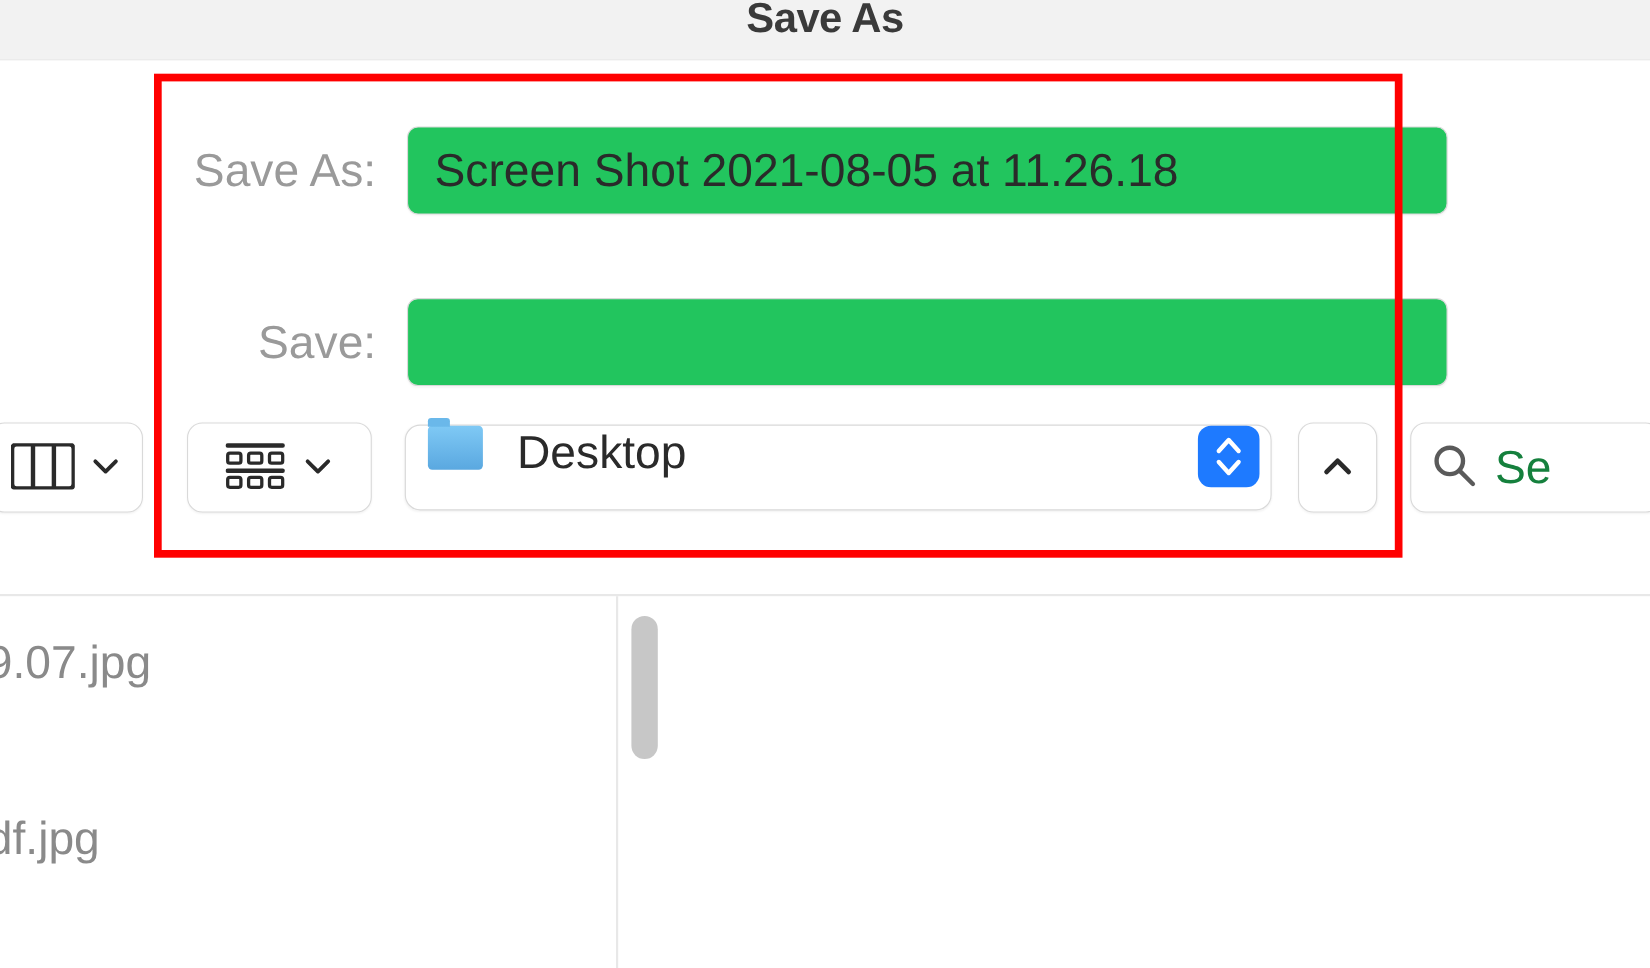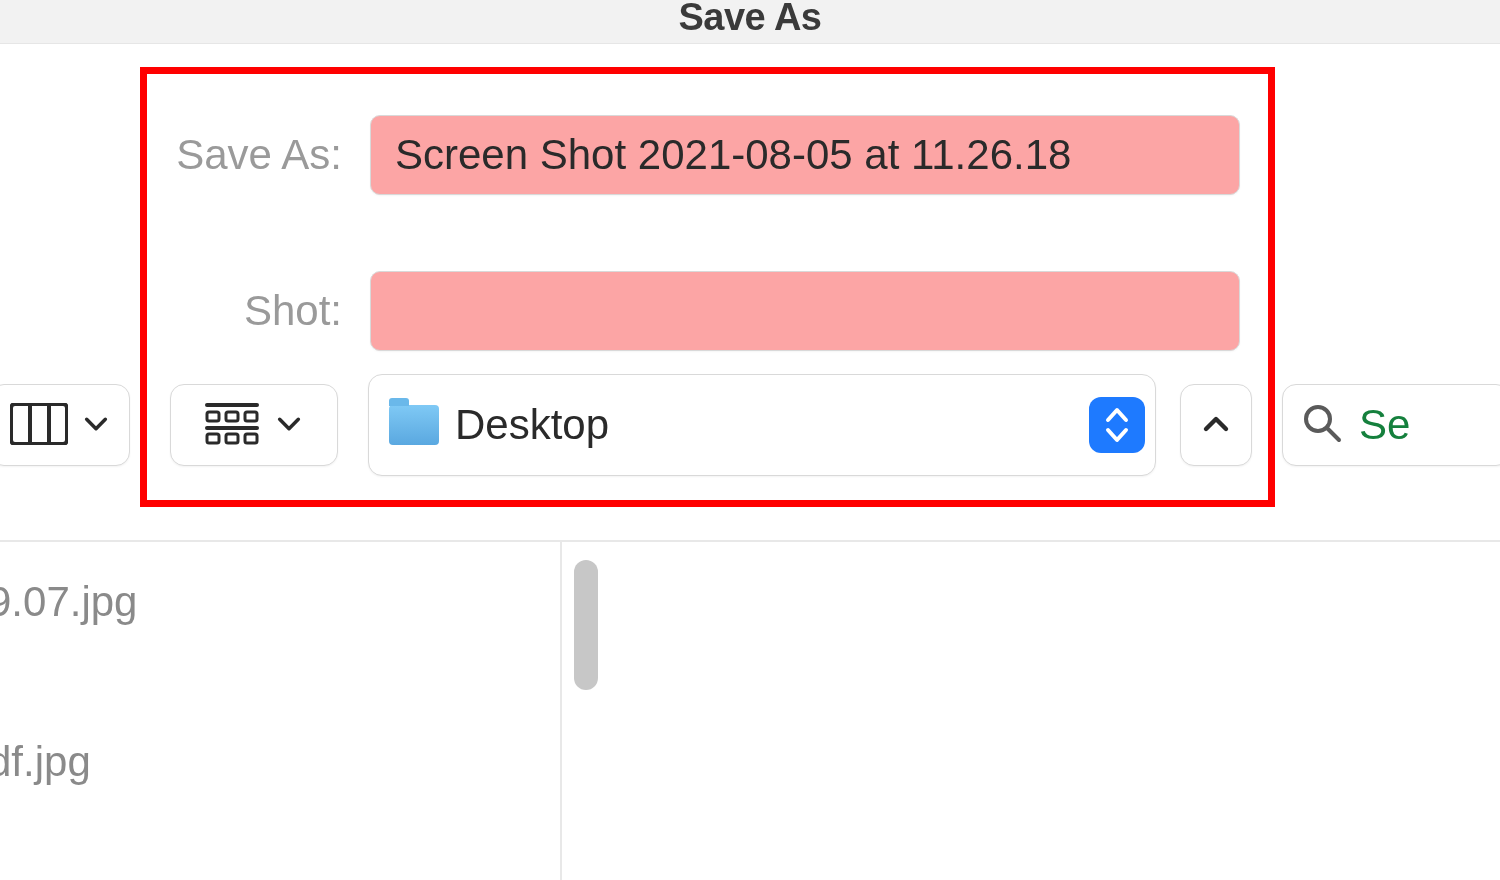--- a/index.html
+++ b/index.html
@@ -11,21 +11,21 @@
       font-family: -apple-system, "Helvetica Neue", Helvetica, Arial, sans-serif;
       background: #ffffff;
       width: 1500px;
       height: 880px;
       overflow: hidden;
       position: relative;
     }
     
     .titlebar {
       width: 100%;
-      height: 44px;
+      height: 55px;
       background: #f2f2f2;
       border-bottom: 1px solid #e6e6e6;
       display: flex;
       align-items: flex-start;
       justify-content: center;
     }
     .titlebar-title {
       font-size: 38px;
       font-weight: 700;
       color: #3a3a3a;
@@ -59,30 +59,30 @@
     }
     .form-label {
       width: 370px;
       text-align: right;
       padding-right: 28px;
       font-size: 42px;
       color: #9a9a9a;
       font-weight: 400;
     }
     .text-input {
-      width: 870px;
+      width: 946px;
       height: 80px;
       border: 1px solid #d9d9d9;
       border-radius: 10px;
       font-size: 42px;
       font-weight: 500;
       color: #2a2a2a;
       padding: 0 24px;
       outline: none;
-      background: #fca5a5;
+      background: #22c55e;
       box-shadow: 0 1px 2px rgba(0,0,0,0.04);
       overflow: hidden;
       white-space: nowrap;
     }
     .tags-input {
       font-weight: 400;
     }
     
     .toolbar {
       position: absolute;
@@ -113,30 +113,29 @@
       gap: 14px;
     }
     .grid-btn {
       width: 168px;
       gap: 16px;
       margin-left: 10px;
     }
     .location-select {
       flex: 0 0 788px;
       width: 788px;
-      height: 102px;
+      height: 78px;
       border: 1px solid #d9d9d9;
       border-radius: 14px;
       background: #ffffff;
       display: flex;
-      align-items: center;
       padding: 0 10px 0 20px;
       box-shadow: 0 1px 2px rgba(0,0,0,0.05);
       cursor: pointer;
-      gap: 16px;
+      gap: 31px;
       margin-left: 0px;
     }
     .folder-icon {
       width: 50px;
       height: 40px;
       background: linear-gradient(to bottom, #7fc9f5, #5aa8e0);
       border-radius: 4px;
       position: relative;
       flex-shrink: 0;
     }
@@ -247,21 +246,21 @@
 </div>
 
 <div class="highlight-box"></div>
 
 <div class="form-area">
   <div class="form-row">
     <div class="form-label">Save As:</div>
     <input class="text-input" type="text" value="Screen Shot 2021-08-05 at 11.26.18" style="">
   </div>
   <div class="form-row">
-    <div class="form-label">Shot:</div>
+    <div class="form-label">Save:</div>
     <input class="text-input tags-input" type="text" value="" style="">
   </div>
 </div>
 
 <div class="toolbar">
 
   <button class="toolbar-btn view-btn">
     <span>
       <svg width="58" height="42" viewBox="0 0 58 42">
         <rect x="1" y="1" width="56" height="40" rx="4" fill="none" stroke="#2a2a2a" stroke-width="4"></rect>

